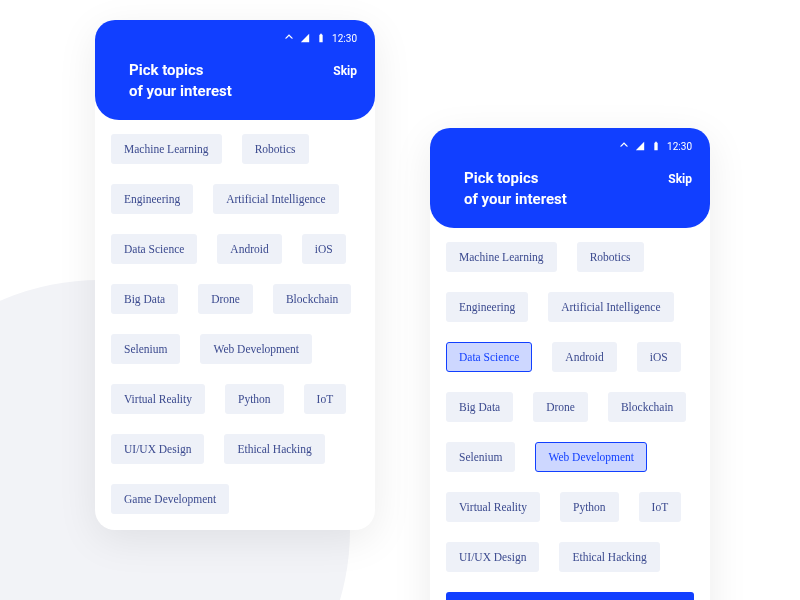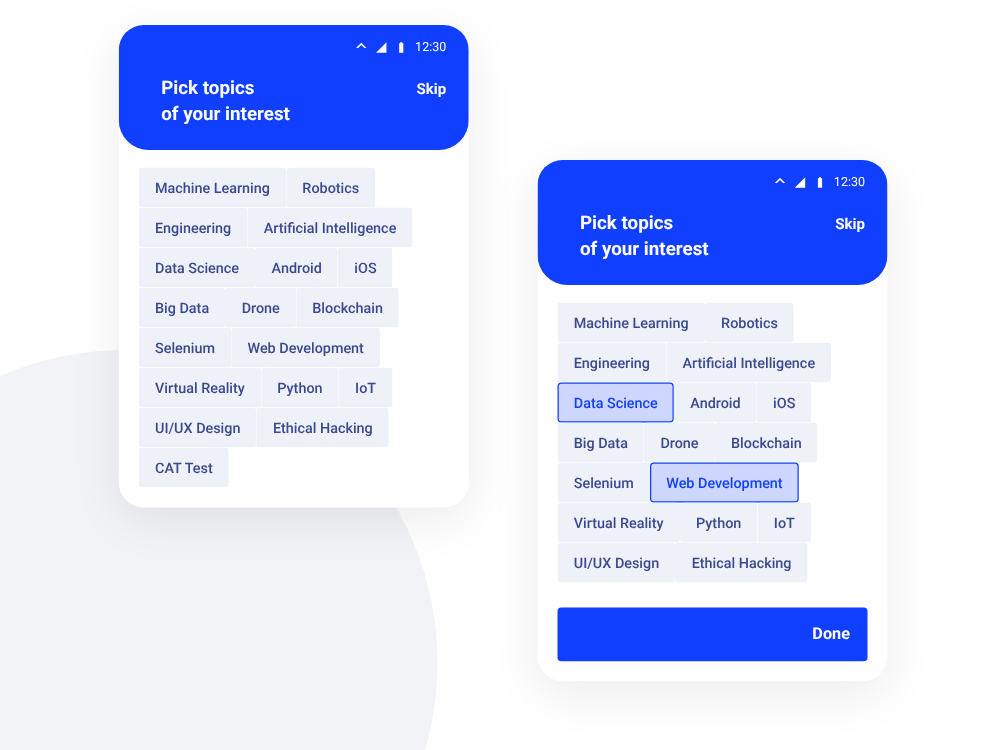--- a/index.html
+++ b/index.html
@@ -63,21 +63,22 @@
   .skip {
     font-size: 12px;
     font-weight: 700;
     cursor: pointer;
     padding-top: 4px;
   }
   .chips {
     padding: 14px 16px 16px 16px;
     display: flex;
     flex-wrap: wrap;
-    gap: 0;
+    gap: 20px;
+    font-family: Liberation Serif, serif;
   }
   .chip {
     background: #eef1f8;
     color: #3b4a8f;
     font-size: 11.5px;
     font-weight: 500;
     padding: 8px 12px;
     border-radius: 3px;
     border: 1.5px solid transparent;
     cursor: pointer;
@@ -138,21 +139,21 @@
       <div class="chip">Big Data</div>
       <div class="chip">Drone</div>
       <div class="chip">Blockchain</div>
       <div class="chip">Selenium</div>
       <div class="chip">Web Development</div>
       <div class="chip">Virtual Reality</div>
       <div class="chip">Python</div>
       <div class="chip">IoT</div>
       <div class="chip">UI/UX Design</div>
       <div class="chip">Ethical Hacking</div>
-      <div class="chip">CAT Test</div>
+      <div class="chip">Game Development</div>
     </div>
 </div>
 
 <div class="phone phone-right">
   <div class="header">
     <div class="status-bar">
       <svg viewBox="0 0 24 24">
           <path d="M12 3L2 13h4l6-6 6 6h4L12 3z"></path>
         </svg>
       <svg viewBox="0 0 24 24">

